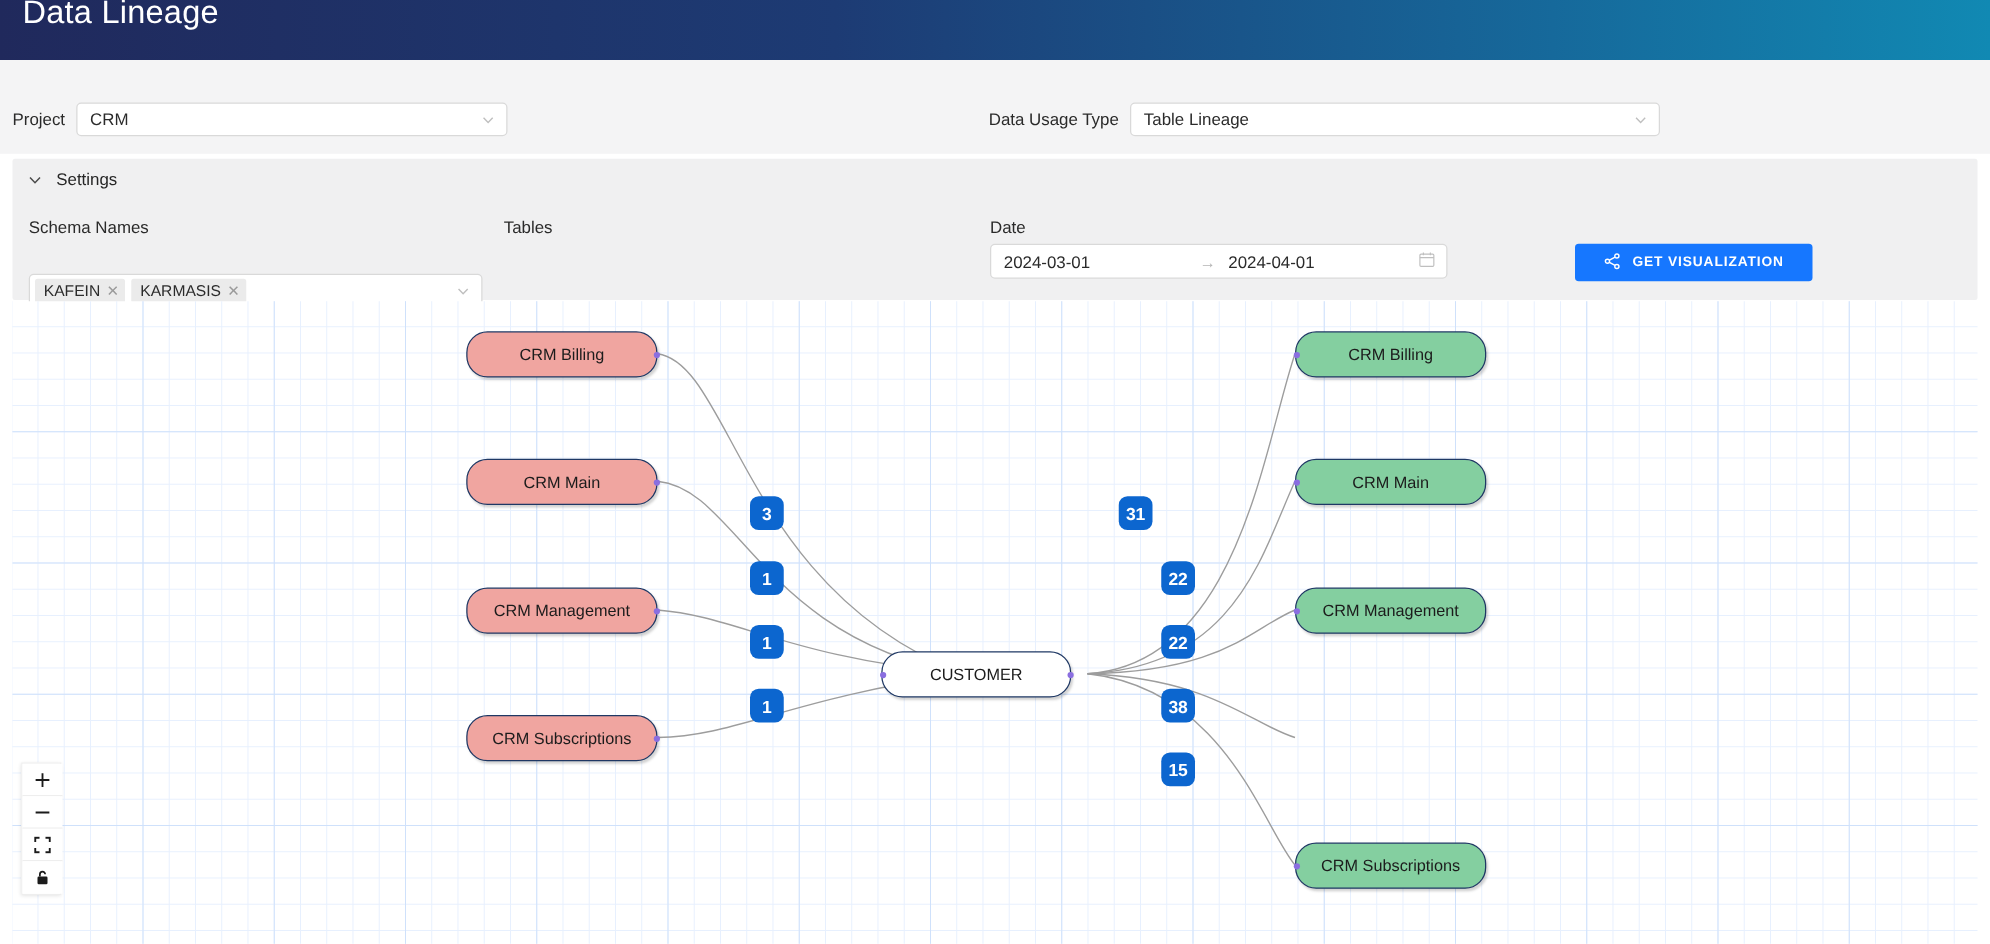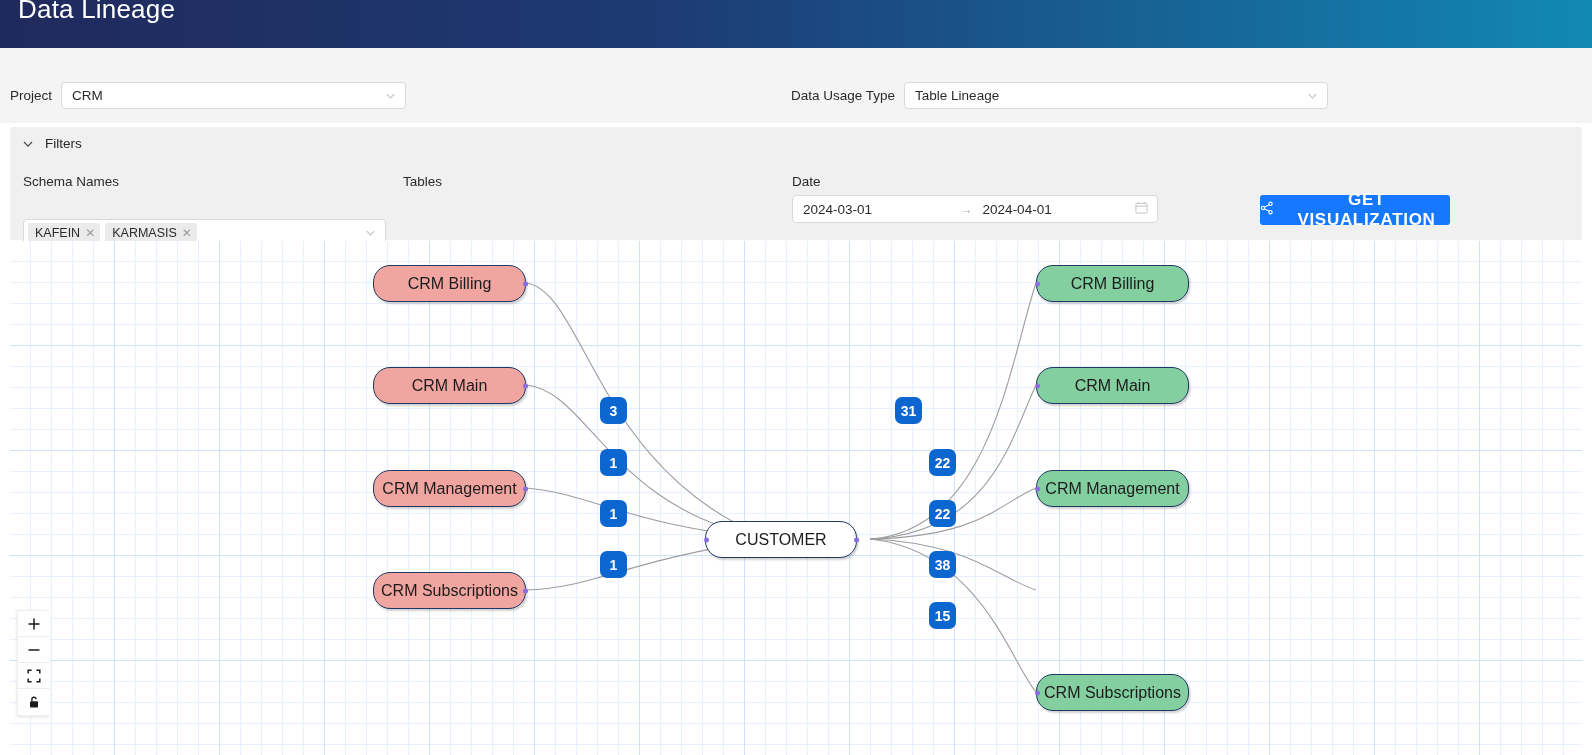--- a/index.html
+++ b/index.html
@@ -124,21 +124,21 @@
   }
   .date-start { width: 150px; }
   .date-arrow { color: #b5b5b5; font-size: 13px; width: 34px; text-align: center; }
   .date-end { width: 150px; }
   .cal-icon { position: absolute; right: 9px; top: 50%; transform: translateY(-50%); }
 
   .viz-btn {
     position: absolute; left: 1260px; top: 195px;
     width: 190px; height: 30px;
     background: #1677ff; border: none; border-radius: 3px;
-    color: #ffffff; font-size: 17px; font-weight: 700;
+    color: #ffffff; font-size: 11px; font-weight: 700;
     letter-spacing: .7px;
     display: flex; align-items: center; justify-content: center; gap: 9px;
     cursor: pointer;
     font-family: "Liberation Sans", sans-serif;
   }
 
   
   .canvas {
     position: absolute; left: 10px; top: 241px;
     width: 1572px; height: 514px;
@@ -152,21 +152,21 @@
     background-position: -1px -1px, -1px -1px, -1px -1px, -1px -1px;
     overflow: hidden;
   }
   .edges { position: absolute; left: 0; top: 0; width: 1572px; height: 514px; }
 
   .node {
     position: absolute;
     display: flex; align-items: center; justify-content: center;
     border: 1.6px solid #1f3864;
     border-radius: 17px;
-    font-size: 16px; color: #1c1c1c;
+    font-size: 13px; color: #1c1c1c;
     white-space: nowrap;
     box-shadow: 1.5px 2px 2px rgba(0,0,0,0.18);
     cursor: pointer;
   }
   .node.src { background: #f0a5a0; }
   .node.dst { background: #84cfa0; }
   .node.center { background: #ffffff; }
 
   .port {
     position: absolute;
@@ -237,21 +237,21 @@
     </div>
   </div>
 </div>
 
 <div class="filters-panel">
 
   <div class="filters-header">
     <svg class="filters-caret" viewBox="0 0 12 12">
       <path d="M2 4 L6 8.2 L10 4" fill="none" stroke="#4a4a4a" stroke-width="1.2"></path>
     </svg>
-    <span class="filters-title">Filters</span>
+    <span class="filters-title">Settings</span>
   </div>
 
   <div class="filter-group g-schema">
     <span class="glabel">Schema Names</span>
     <div class="multi-input">
       <span class="tag">
         <span>KAFEIN</span>
         <span class="tag-x">✕</span>
       </span>
       <span class="tag">

